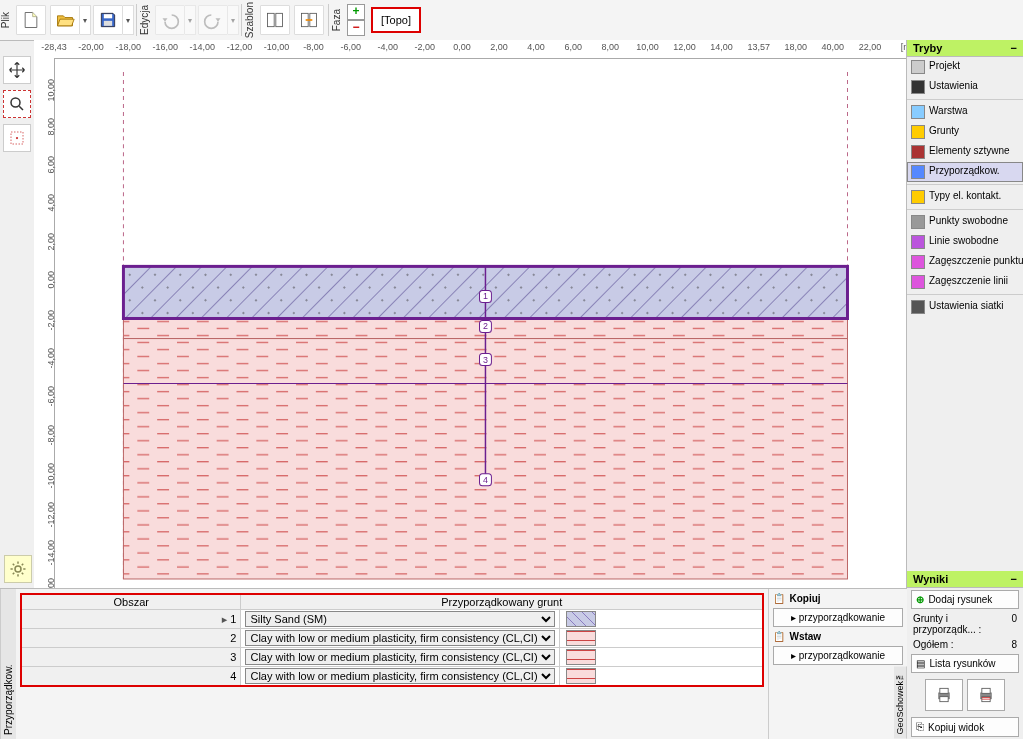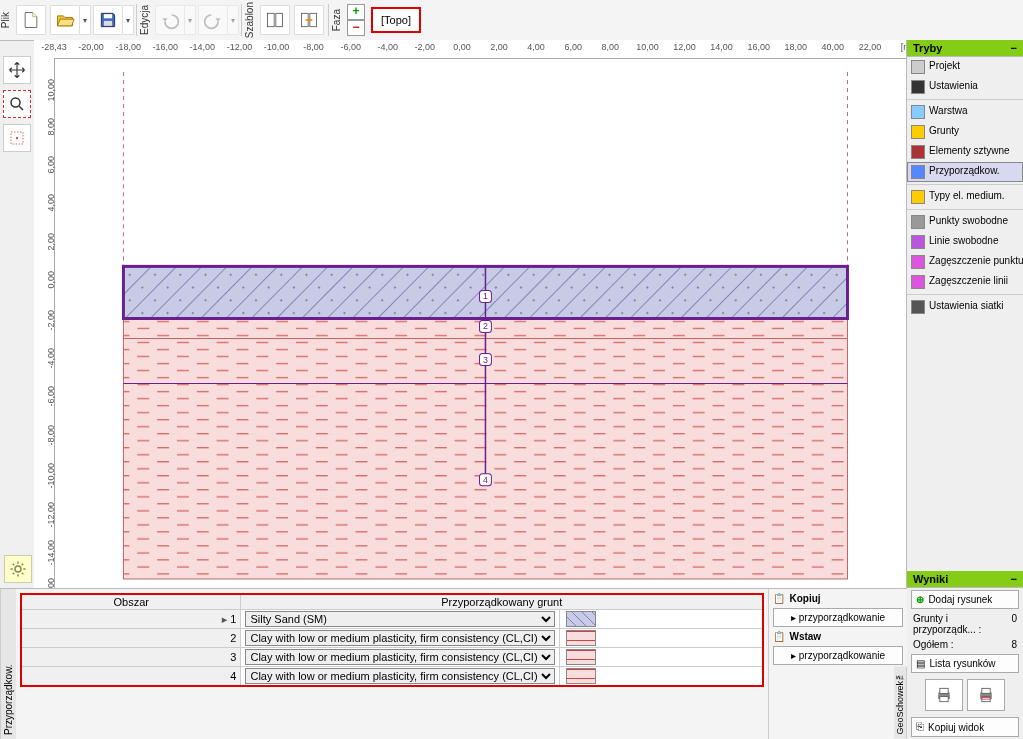--- a/index.html
+++ b/index.html
@@ -20,21 +20,21 @@
 .gear{position:absolute;left:4px;bottom:156px;width:26px;height:26px;border:1px solid #cca;background:#ffc;display:flex;align-items:center;justify-content:center}
 .gear svg{width:18px;height:18px}
 .canvas-wrap{position:absolute;top:40px;left:34px;right:116px;bottom:150px;background:#fff}
 .ruler-h{position:absolute;top:0;left:20px;right:0;height:18px;font-size:9px;color:#555;border-bottom:1px solid #aaa}
 .ruler-h span{position:absolute;top:2px;transform:translateX(-50%)}
 .ruler-v{position:absolute;top:18px;left:0;width:20px;bottom:0;font-size:9px;color:#555;border-right:1px solid #aaa}
 .ruler-v span{position:absolute;right:3px;transform:translateY(-50%) rotate(-90deg);transform-origin:right center}
 .drawing{position:absolute;top:18px;left:20px;right:0;bottom:0}
 .drawing svg{width:100%;height:100%}
 .right-panel{position:absolute;top:40px;right:0;width:116px;background:#efefef;border-left:1px solid #bbb;bottom:0;display:flex;flex-direction:column}
-.panel-head{background:#84cc16;padding:2px 6px;font-weight:bold;font-size:11px;display:flex;justify-content:space-between;align-items:center;border-bottom:1px solid #bbb}
+.panel-head{background:#bef264;padding:2px 6px;font-weight:bold;font-size:11px;display:flex;justify-content:space-between;align-items:center;border-bottom:1px solid #bbb}
 .mode-item{padding:3px 4px;display:flex;align-items:flex-start;gap:4px;cursor:pointer;white-space:nowrap;overflow:hidden;font-size:10px}
 .mode-item.sel{background:#d8d8f0;border:1px solid #888;padding:2px 3px}
 .mode-ico{width:12px;height:12px;flex:none;border:1px solid #888;background:#fff}
 .hr{height:1px;background:#ccc;margin:2px 0}
 .wyniki{margin-top:auto}
 .btn-sm{background:#fdfdfd;border:1px solid #aaa;padding:3px 4px;margin:2px 4px;font-size:10px;display:flex;align-items:center;gap:4px;cursor:pointer}
 .status{font-size:10px;padding:2px 6px;display:flex;justify-content:space-between}
 .icon-pair{display:flex;gap:4px;padding:4px;justify-content:center}
 .print-btn{width:36px;height:30px;border:1px solid #aaa;background:#fff;display:flex;align-items:center;justify-content:center}
 .bottom{position:absolute;left:0;right:116px;bottom:0;height:150px;background:#f4f4f4;border-top:1px solid #bbb;display:flex}
@@ -158,21 +158,21 @@
       <span style="left: 39.1304%;">-4,00</span>
       <span style="left: 43.4783%;">-2,00</span>
       <span style="left: 47.8261%;">0,00</span>
       <span style="left: 52.1739%;">2,00</span>
       <span style="left: 56.5217%;">4,00</span>
       <span style="left: 60.8696%;">6,00</span>
       <span style="left: 65.2174%;">8,00</span>
       <span style="left: 69.5652%;">10,00</span>
       <span style="left: 73.913%;">12,00</span>
       <span style="left: 78.2609%;">14,00</span>
-      <span style="left: 82.6087%;">16,00</span>
+      <span style="left: 82.6087%;">13,57</span>
       <span style="left: 86.9565%;">18,00</span>
       <span style="left: 91.3043%;">40,00</span>
       <span style="left: 95.6522%;">22,00</span>
       <span style="left: 100%;">[m]</span>
     </div>
   <div class="ruler-v" id="rulv">
       <span style="top: 4%;">10,00</span>
       <span style="top: 11.2308%;">8,00</span>
       <span style="top: 18.4615%;">6,00</span>
       <span style="top: 25.6923%;">4,00</span>
@@ -256,21 +256,21 @@
         <span class="mode-ico" style="background: rgb(170, 51, 51);"></span>
         <span>Elementy sztywne</span>
       </div>
       <div class="mode-item sel">
         <span class="mode-ico" style="background: rgb(85, 136, 255);"></span>
         <span>Przyporządkow.</span>
       </div>
       <div class="hr"></div>
       <div class="mode-item">
         <span class="mode-ico" style="background: rgb(255, 204, 0);"></span>
-        <span>Typy el. medium.</span>
+        <span>Typy el. kontakt.</span>
       </div>
       <div class="hr"></div>
       <div class="mode-item">
         <span class="mode-ico" style="background: rgb(153, 153, 153);"></span>
         <span>Punkty swobodne</span>
       </div>
       <div class="mode-item">
         <span class="mode-ico" style="background: rgb(187, 85, 221);"></span>
         <span>Linie swobodne</span>
       </div>

